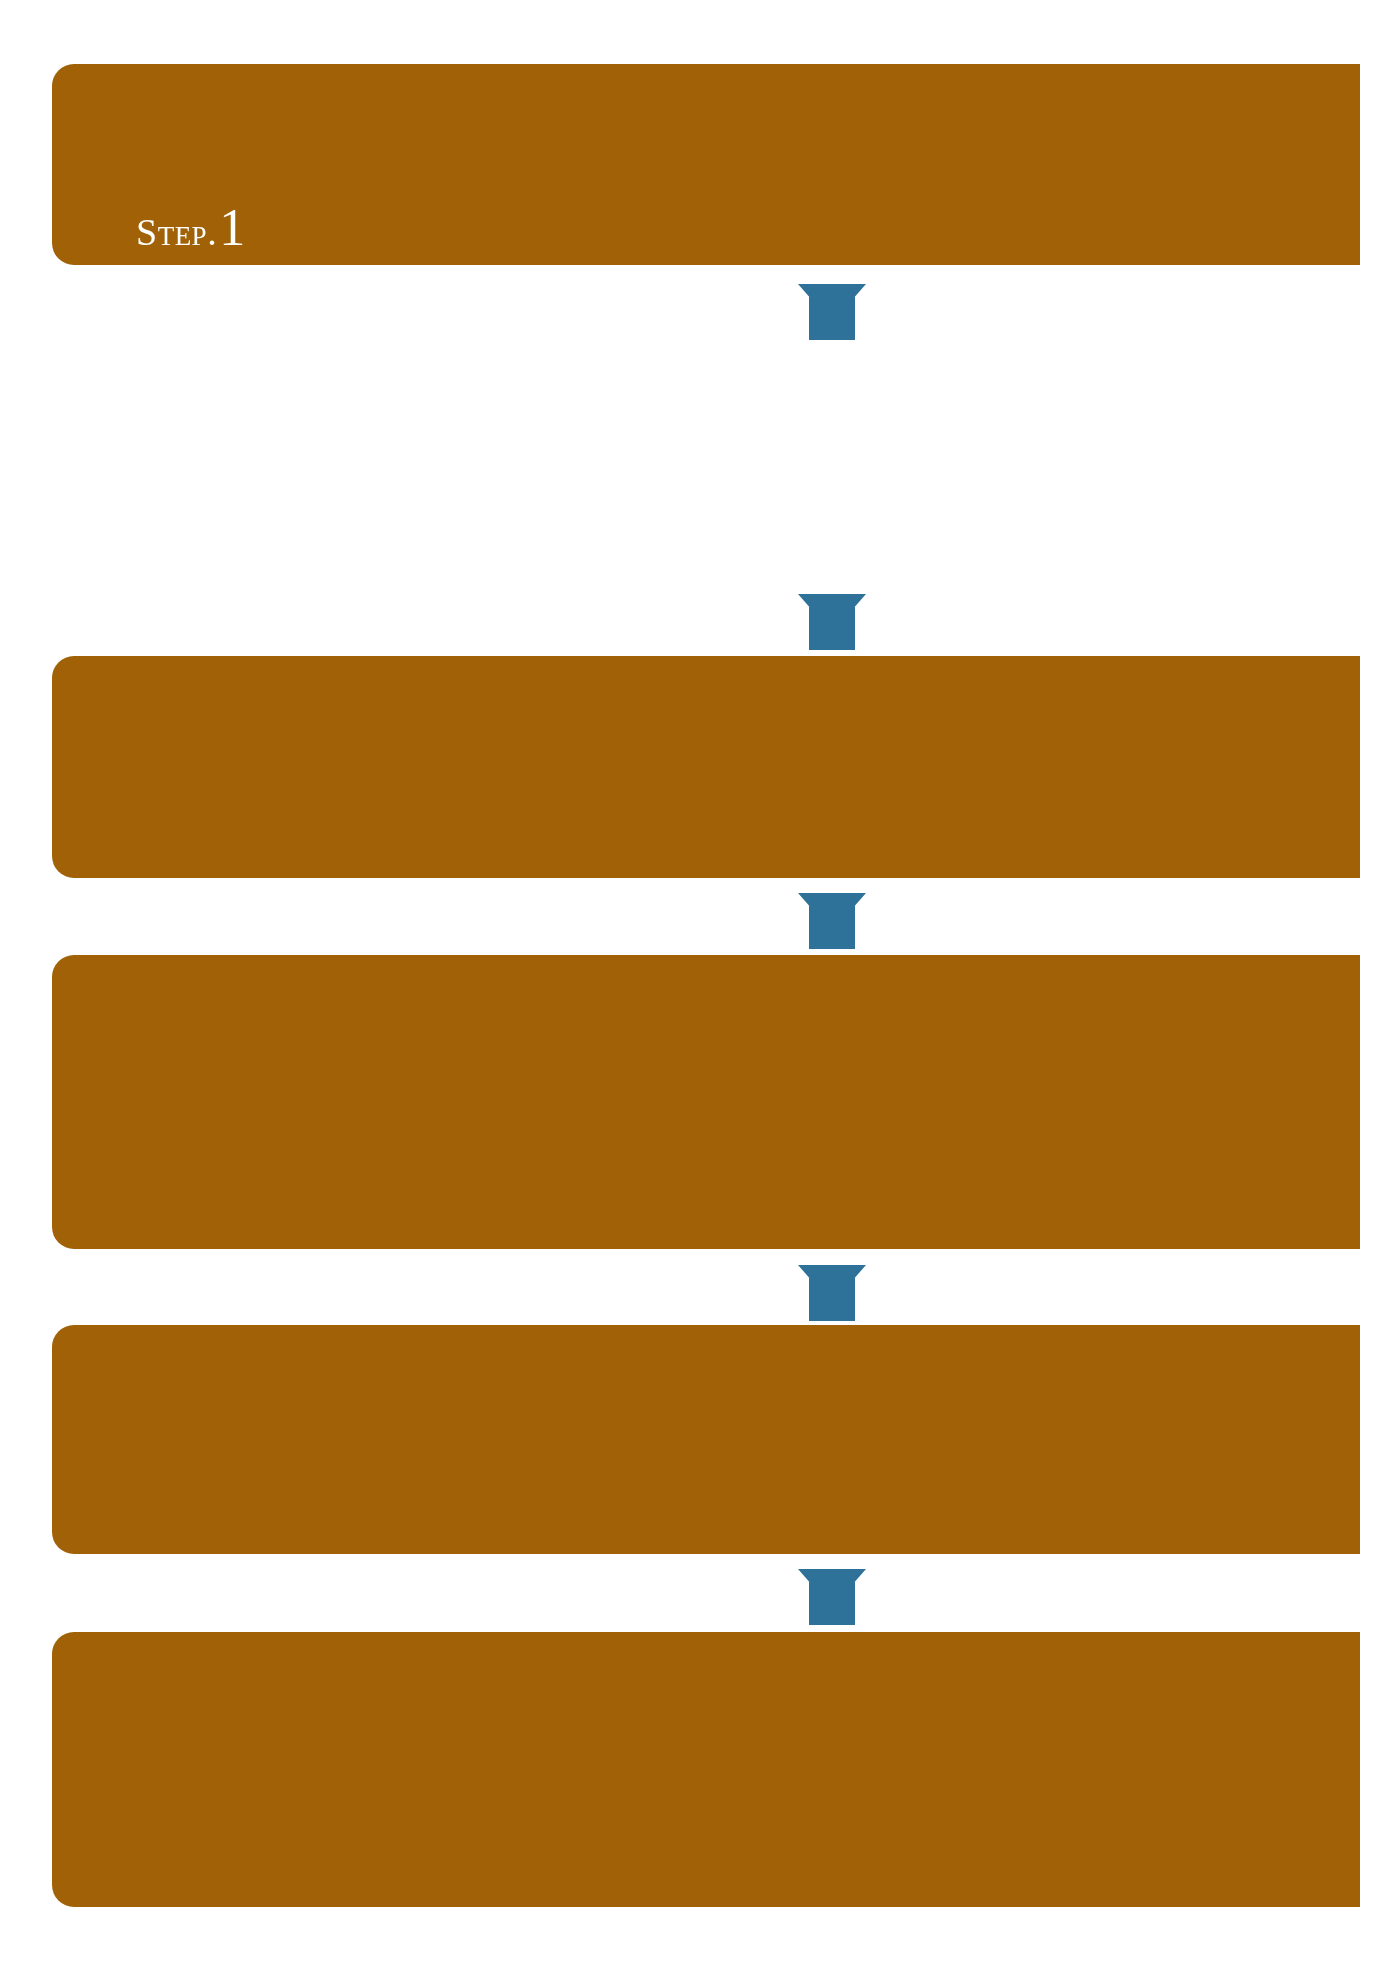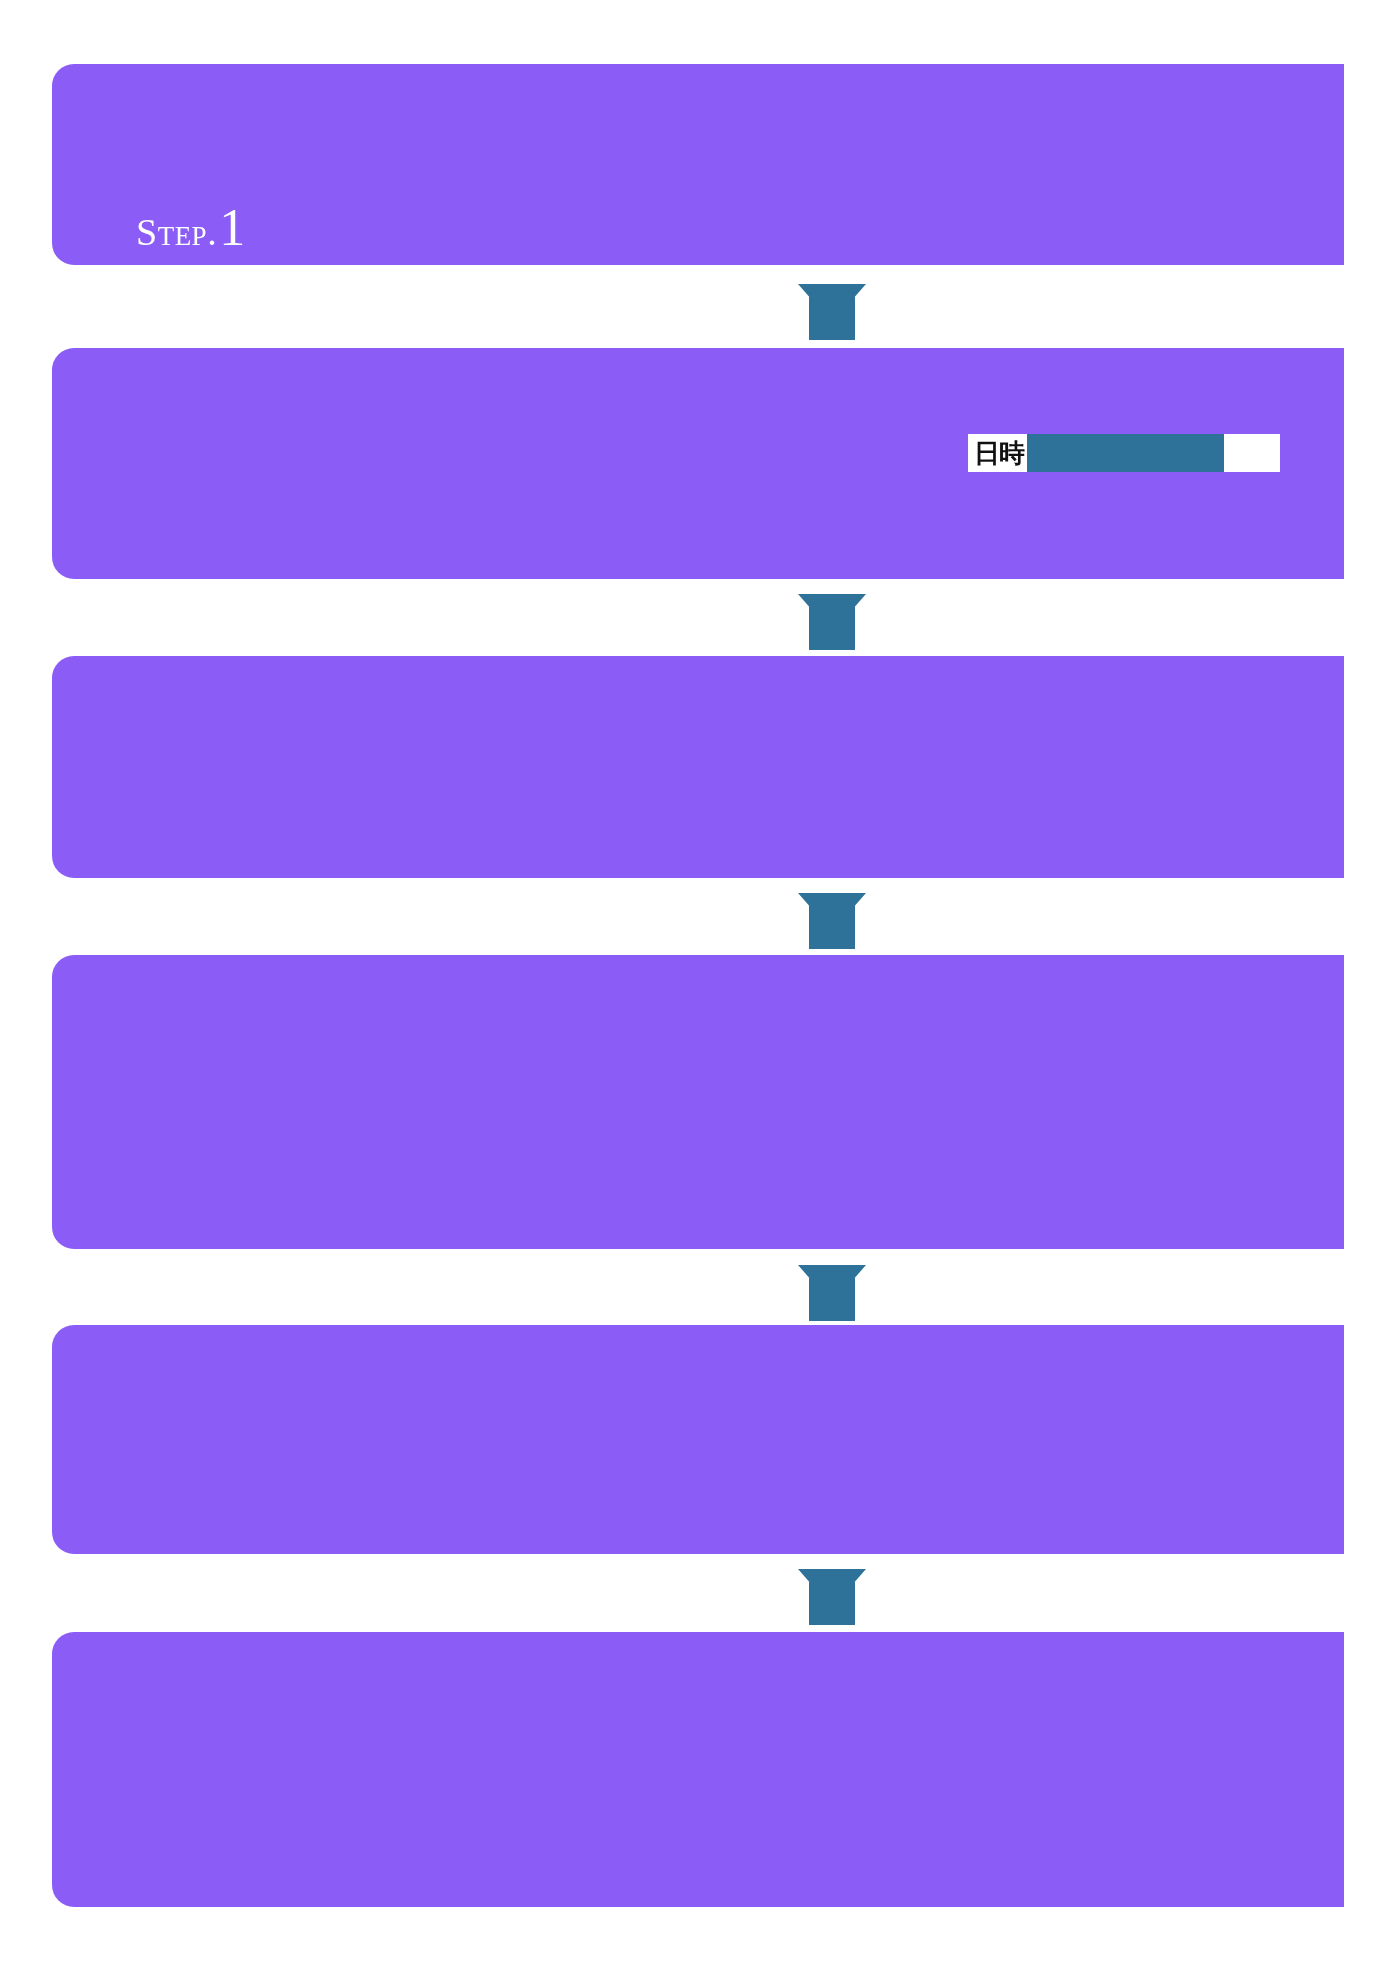--- a/index.html
+++ b/index.html
@@ -18,25 +18,26 @@
   #flow-root {
     position: absolute;
     left: 0;
     top: 0;
     width: 1400px;
     height: 1984px;
   }
 
   .step-bar {
     position: absolute;
-    background: #8b5cf6;
+    background: #a16207;
     border-top-left-radius: 22px;
     border-bottom-left-radius: 22px;
     border-top-right-radius: 0;
     border-bottom-right-radius: 0;
+    padding-left: 16px;
   }
 
   .step-label {
     position: absolute;
     color: #ffffff;
     white-space: nowrap;
     line-height: 1;
     font-family: "Liberation Serif", "DejaVu Serif", serif;
     font-weight: normal;
     letter-spacing: 0.5px;
@@ -118,31 +119,20 @@
     <div class="step-label" style="left:84px; top:138px;">
       <span class="word">Step</span><span class="dot">.</span><span class="num">1</span>
     </div>
   </div>
 
   <div class="connector" style="left:798px; top:284px; height:56px;">
     <div class="flare"></div>
     <div class="neck" style="height:43px;"></div>
   </div>
 
-  <div class="step-bar" style="left:52px; top:348px; width:1292px; height:231px;">
-    <div class="step-label" style="left:84px; top:443px;">
-      <span class="word">Step</span><span class="dot">.</span><span class="num">2</span>
-    </div>
-
-    <div class="field-widget" style="left:916px; top:86px; width:312px; height:38px;">
-      <div class="field-label">日時</div>
-      <div class="field-value"></div>
-      <div class="field-tail"></div>
-    </div>
-  </div>
 
   <div class="connector" style="left:798px; top:594px; height:56px;">
     <div class="flare"></div>
     <div class="neck" style="height:43px;"></div>
   </div>
 
   <div class="step-bar" style="left:52px; top:656px; width:1292px; height:222px;">
     <div class="step-label" style="left:84px; top:750px;">
       <span class="word">Step</span><span class="dot">.</span><span class="num">3</span>
     </div>

